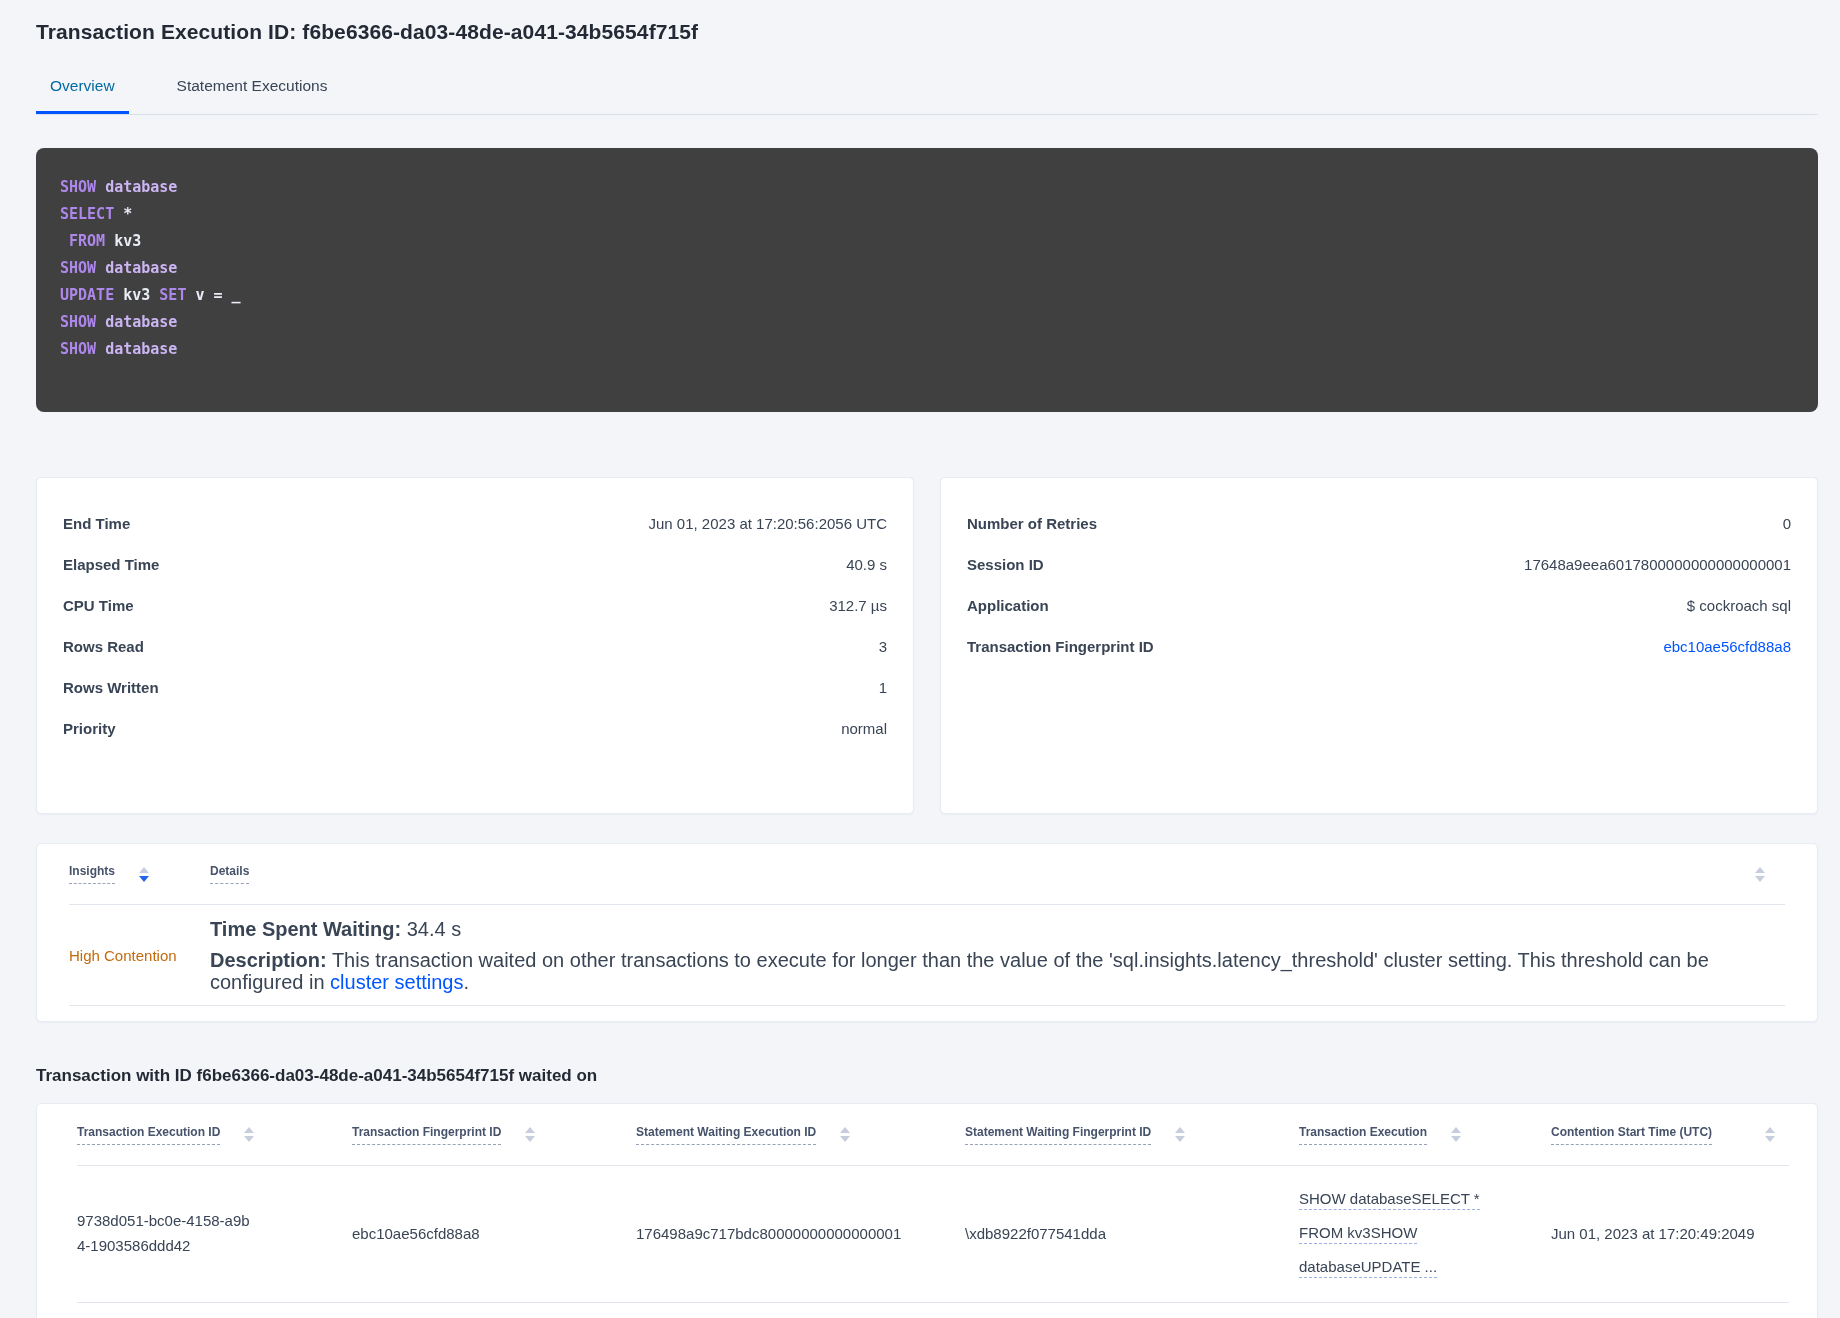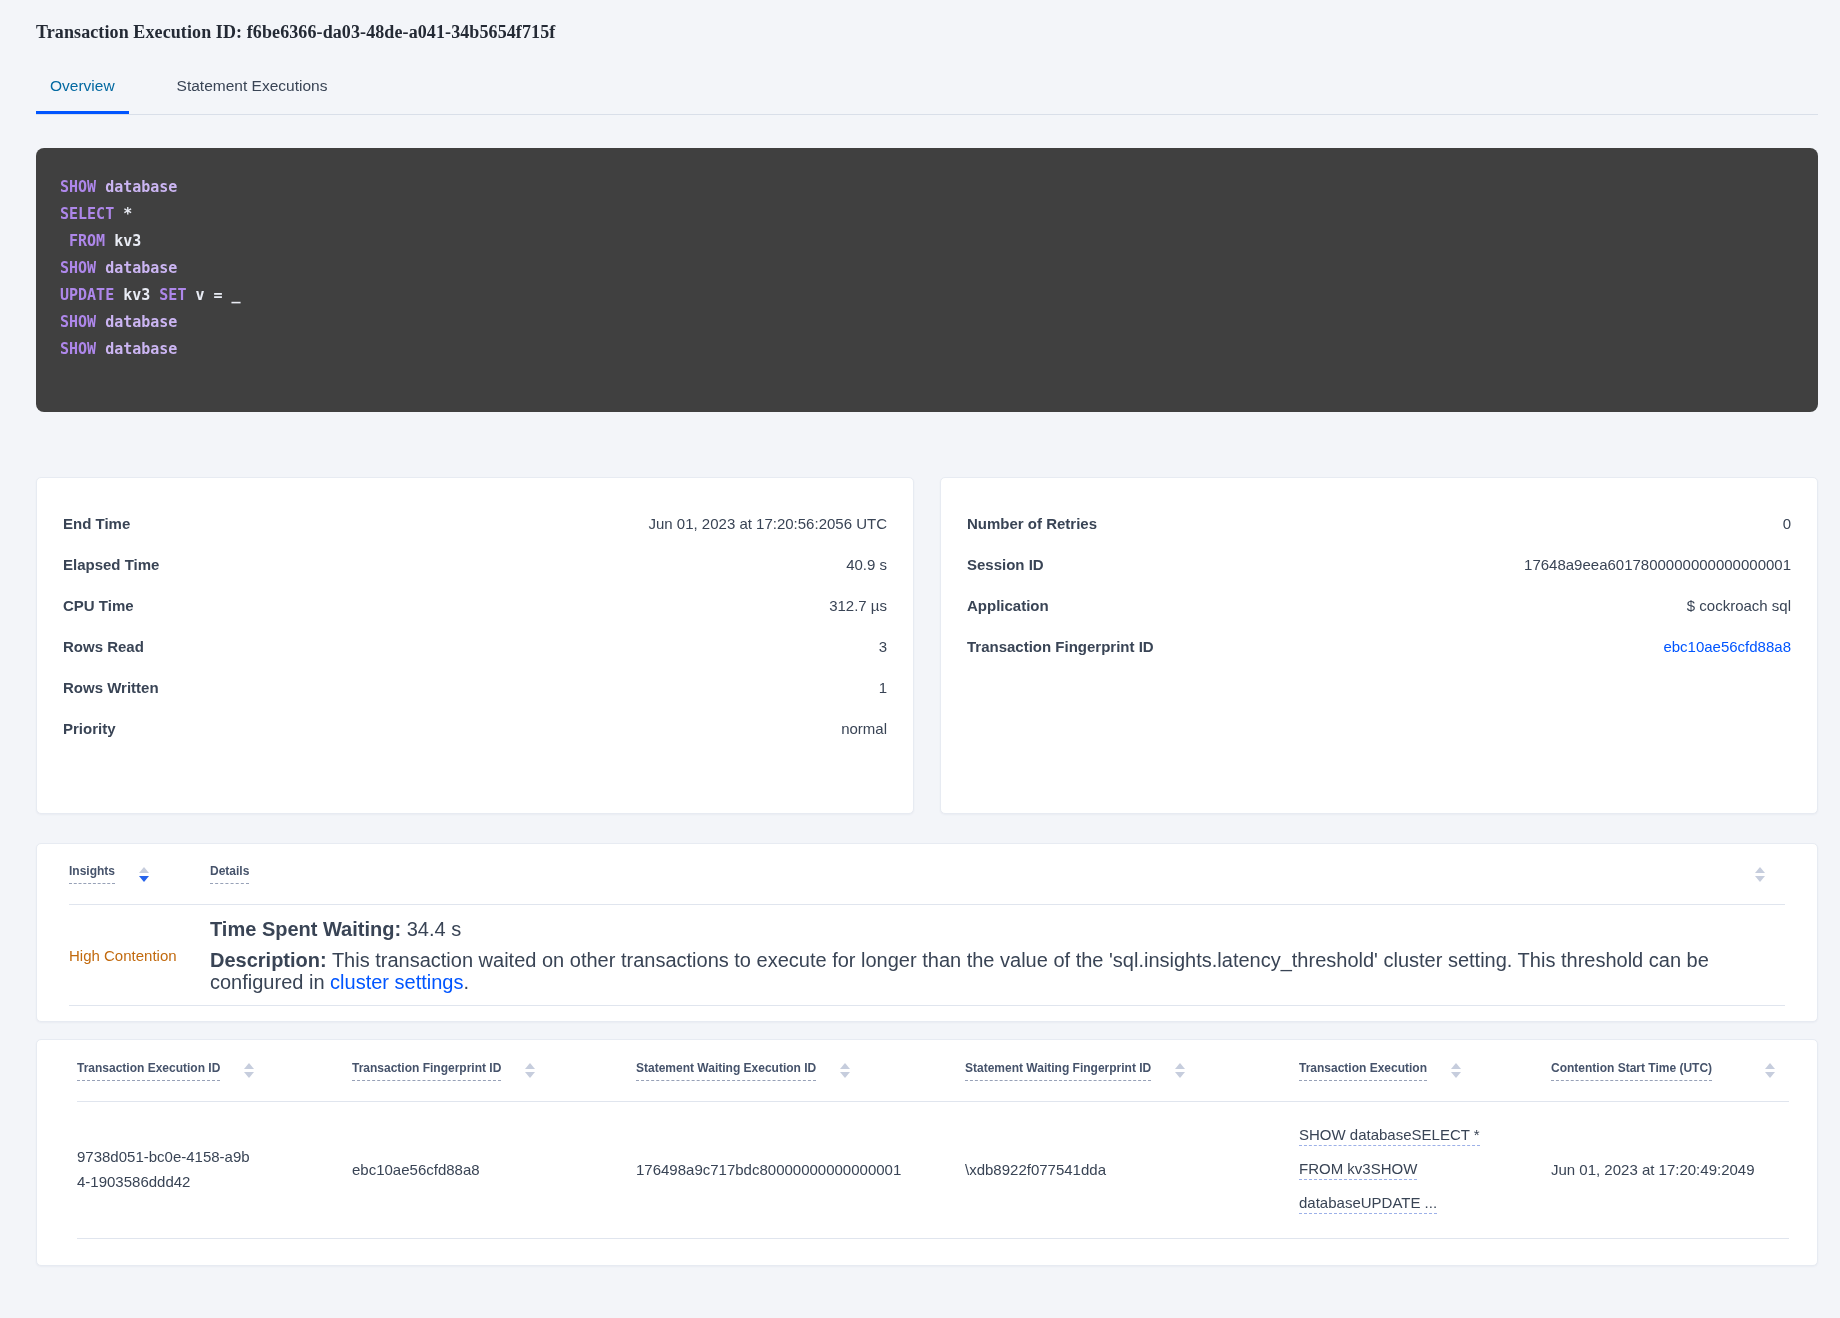--- a/index.html
+++ b/index.html
@@ -6,23 +6,22 @@
   html,body { width:1840px; height:1318px; overflow:hidden; }
   body {
     background:#f3f5f9;
     font-family:"Liberation Sans", sans-serif;
     color:#394455;
   }
   .page { padding:18px 22px 0 36px; }
 
   
   .page-title {
-    font-size:18px; line-height:28px; font-weight:700; color:#242a35;
+    font-size:21px; line-height:28px; font-weight:700; color:#242a35;
     letter-spacing:.1px;
-    font-family:Liberation Serif, serif;
   }
 
   
   .tabs {
     display:flex; margin-top:30px; border-bottom:1px solid #d9dfe9;
   }
   .tab {
     font-size:15.5px; line-height:20px; color:#394455;
     padding:0 14px 15px; margin-right:34px; cursor:pointer;
     border-bottom:3px solid transparent;
@@ -199,20 +198,21 @@
     </div>
     <div class="insights-row">
       <div class="insight-badge">High Contention</div>
       <div class="insight-details">
         <div class="line1"><span class="detail-label">Time Spent Waiting:</span><span> 34.4 s</span></div>
         <div class="line2"><span class="detail-label">Description:</span><span> This transaction waited on other transactions to execute for longer than the value of the 'sql.insights.latency_threshold' cluster setting. This threshold can be configured in </span><span class="inline-link">cluster settings</span><span>.</span></div>
       </div>
     </div>
   </div>
 
+  <h2 class="waited-heading">Transaction with ID f6be6366-da03-48de-a041-34b5654f715f waited on</h2>
 
   <div class="card waited-card">
     <div class="waited-header">
         <div class="th-cell">
           <span class="th-label">Transaction Execution ID</span>
           <span class="sort-icon">
             <span class="tri-up"></span>
             <span class="tri-down"></span>
           </span>
         </div>

